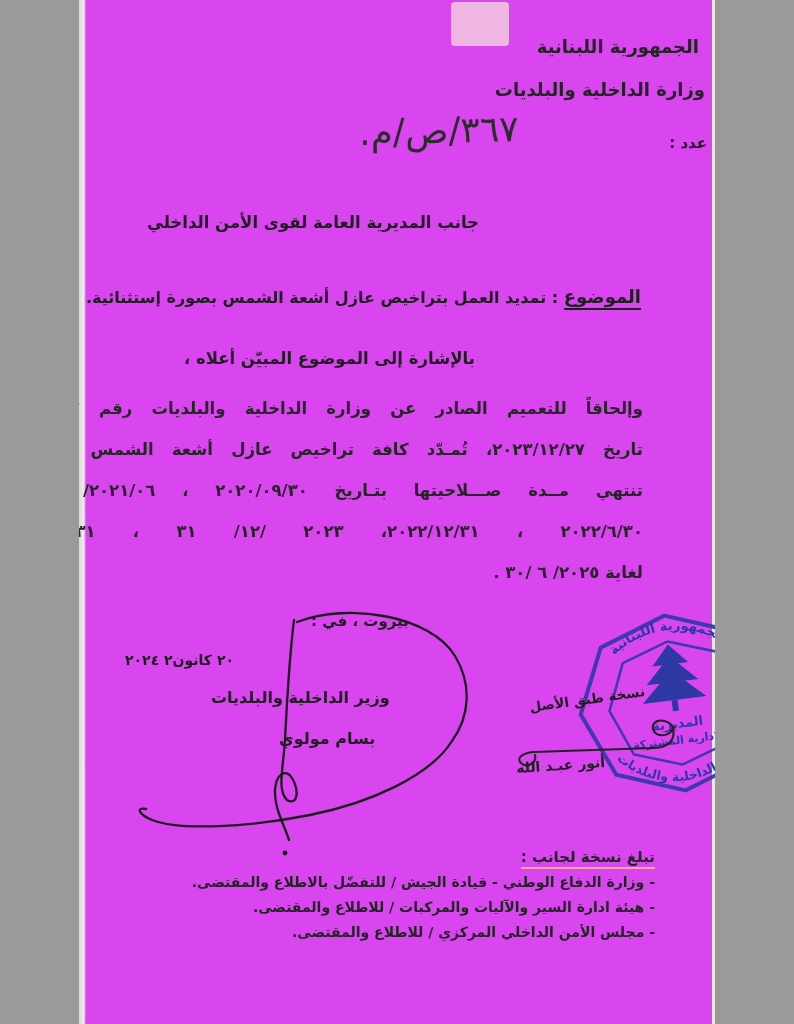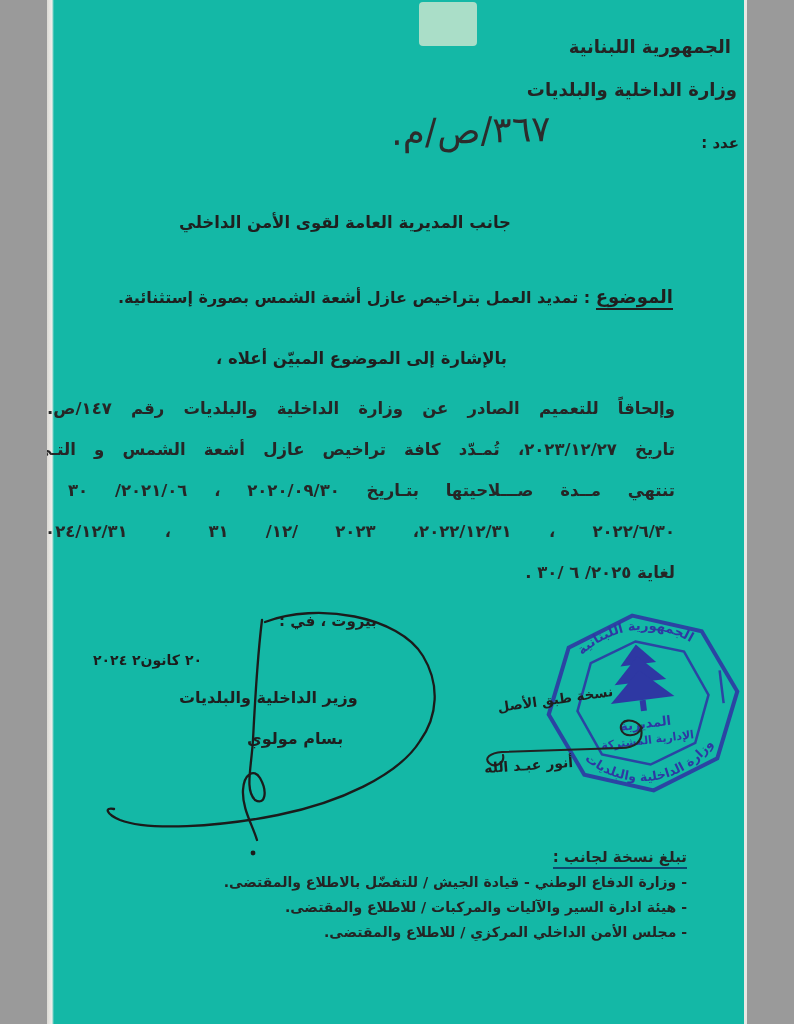--- a/index.html
+++ b/index.html
@@ -1,18 +1,18 @@
 <!DOCTYPE html>
 <html lang="ar"><head>
 <meta charset="utf-8">
 <style>
   html,body{margin:0;padding:0;background:#9a9a9a;}
   #page{
-    position:relative;width:700px;height:1024px;margin:0 auto;
-    background:#14b8a6;overflow:hidden;
+    position:relative;width:636px;height:1024px;margin:0 auto;
+    background:#d946ef;overflow:hidden;
     font-family:"DejaVu Sans",sans-serif;color:#1f1f1f;
   }
   .abs{position:absolute;}
   .rtl{direction:rtl;}
   
   .edge-left{left:0;top:0;width:7px;height:100%;background:linear-gradient(90deg,#dcdad5,#efeeea 70%,rgba(255,255,255,0));}
   .edge-right{right:0;top:0;width:3px;height:100%;background:#e9e8e4;}
   .blotch{left:372px;top:2px;width:58px;height:44px;background:#faf2da;opacity:.65;border-radius:4px;}
   
   .hdr{right:12px;text-align:center;font-weight:700;font-size:18px;letter-spacing:.3px;color:#242424;}
@@ -38,21 +38,21 @@
   .date-stamp{top:604px;left:46px;font-size:14px;font-weight:700;letter-spacing:1px;color:#1c1c1c;margin-top:48px;}
   .city-line{top:612px;left:232px;font-size:15px;font-weight:700;}
   .sig-title{top:688px;left:132px;font-size:16px;font-weight:700;}
   .sig-name{top:729px;left:200px;font-size:16px;font-weight:700;}
   
   .true-copy{top:691px;left:450px;font-size:13.5px;font-weight:700;transform:rotate(-8deg);color:#1e1e1e;white-space:nowrap;}
   .clerk-name{top:757px;left:437px;font-size:14px;font-weight:700;transform:rotate(-4deg);color:#1e1e1e;white-space:nowrap;}
   
   .cc{top:845px;right:60px;font-size:14px;font-weight:700;text-align:right;line-height:25px;color:#242424;}
   .cc .cc-title{font-size:15px;}
-  .cc .cc-title span{border-bottom:2px solid #0c4a6e;padding-bottom:1px;}
+  .cc .cc-title span{border-bottom:2px solid #fca5a5;padding-bottom:1px;}
   svg{display:block;}
 </style>
 </head>
 <body>
 
 <div id="page">
 
   <div class="abs edge-left"></div>
   <div class="abs edge-right"></div>
   <div class="abs blotch"></div>

